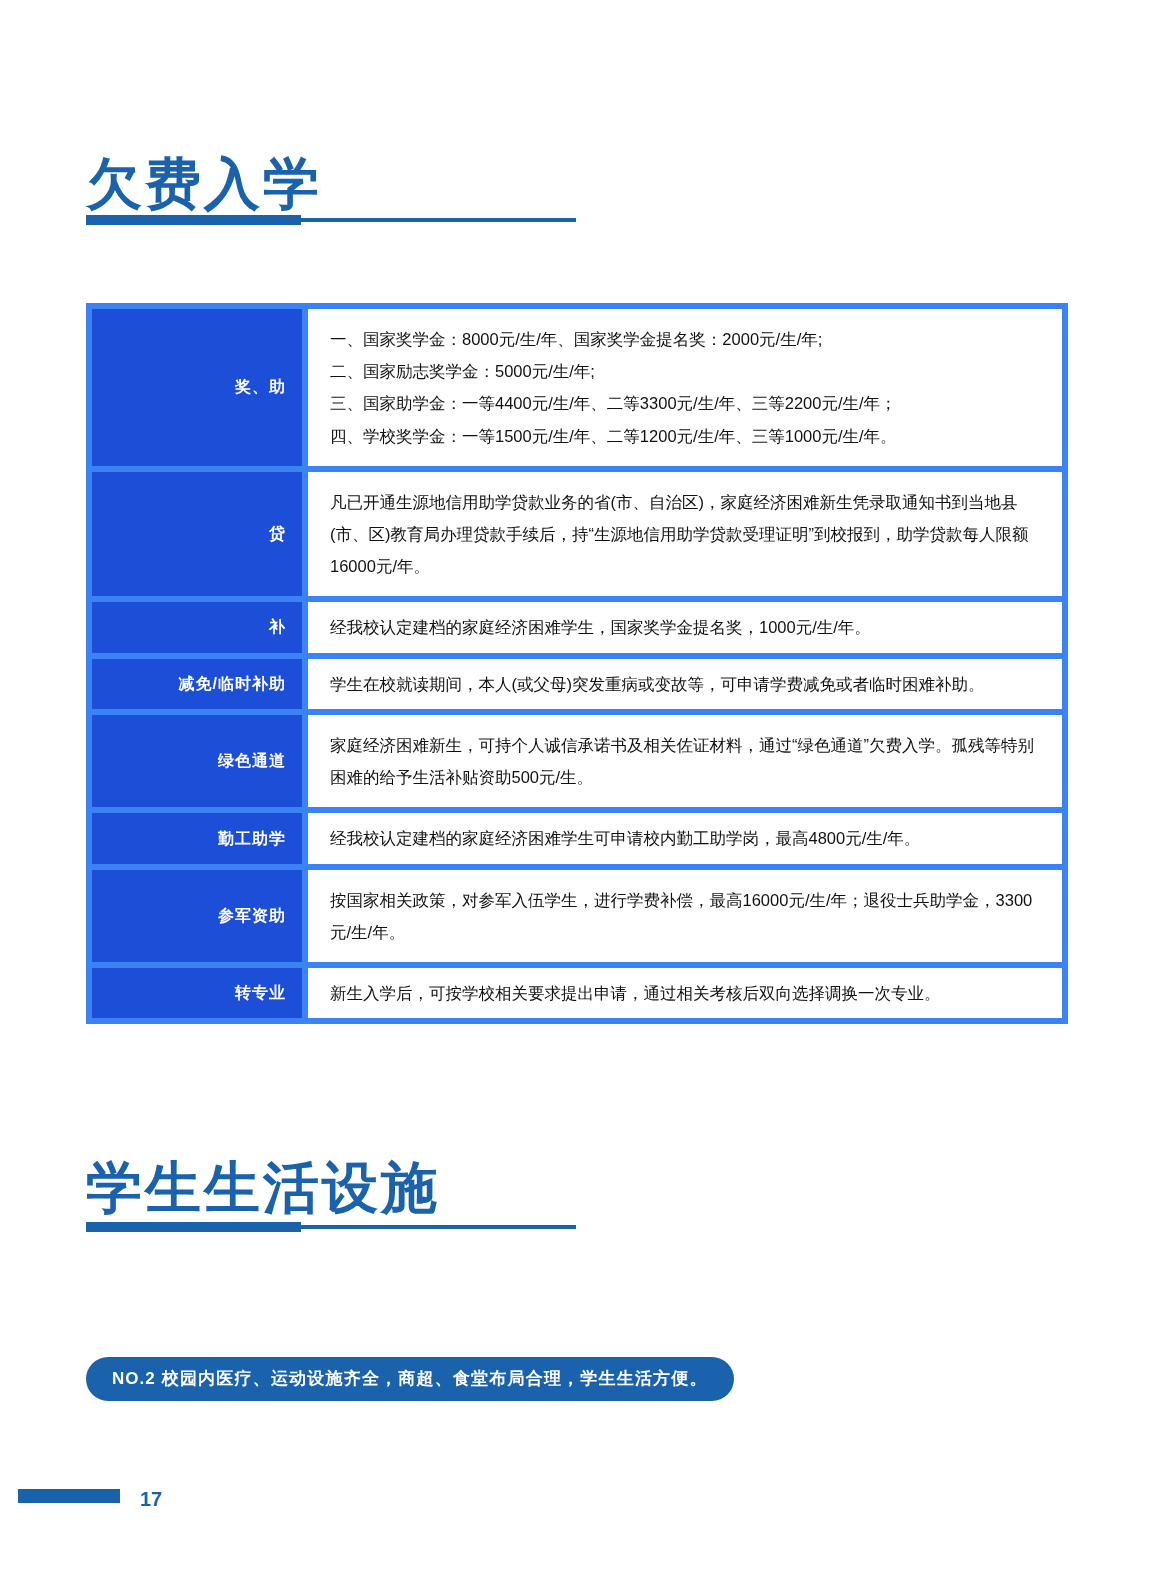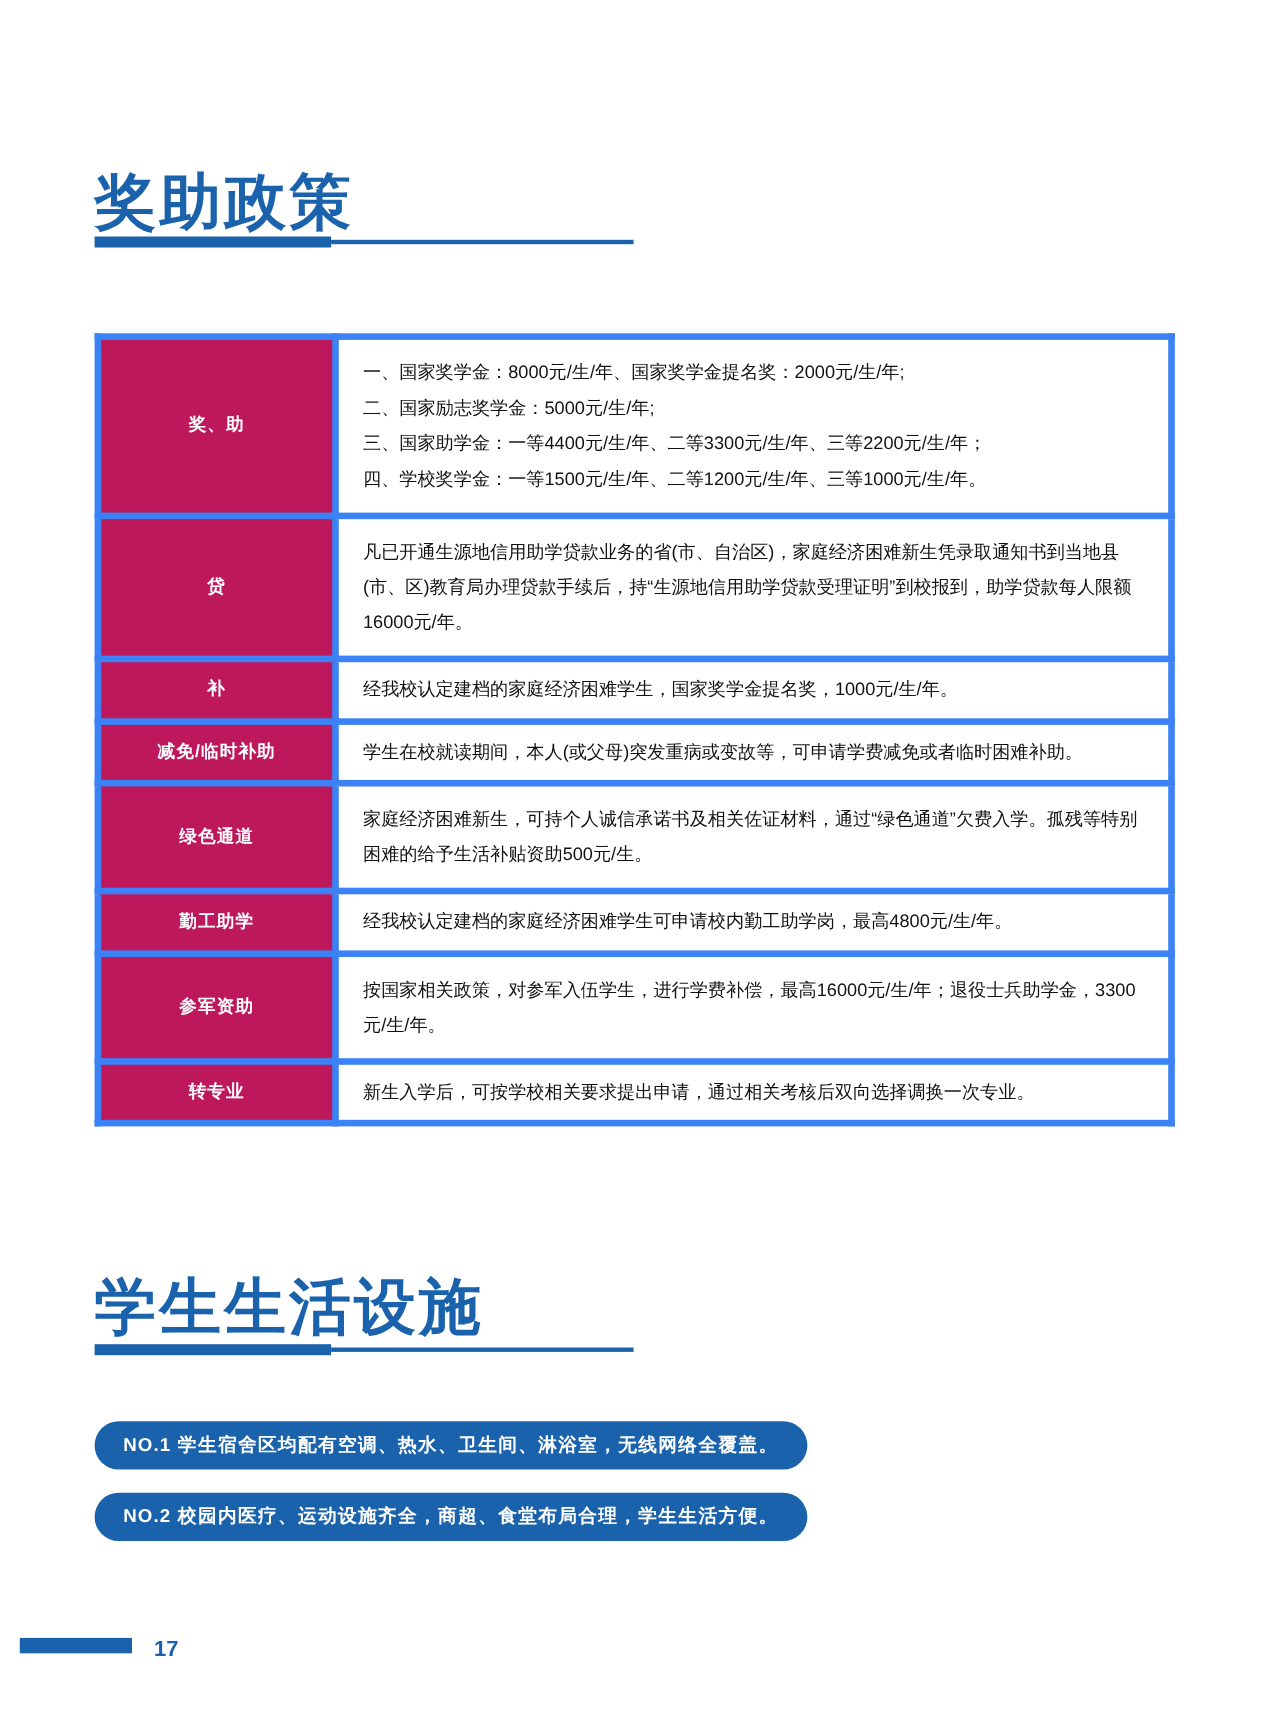--- a/index.html
+++ b/index.html
@@ -63,25 +63,25 @@
     border-collapse: collapse;
     table-layout: fixed;
     background: #ffffff;
   }
   .policy-table td {
     border: 6px solid #3b82f6;
     vertical-align: middle;
   }
   .policy-table td.label {
     width: 178px;
-    background: #be185d;
+    background: #1d4ed8;
     color: #ffffff;
     font-size: 16px;
     font-weight: bold;
-    text-align: center;
+    text-align: right;
     letter-spacing: 1px;
     padding: 10px 16px;
     line-height: 1.5;
   }
   .policy-table td.content {
     padding: 14px 18px 14px 22px;
     font-size: 16.5px;
     line-height: 1.95;
     color: #111111;
   }
@@ -135,21 +135,21 @@
     font-size: 20px;
     font-weight: bold;
     color: #1b62ad;
   }
 </style>
 </head>
 <body>
 
 <div class="page">
 
-  <h1 class="section-heading" style="left:86px; top:118px;">奖助政策</h1>
+  <h1 class="section-heading" style="left:86px; top:118px;">欠费入学</h1>
   <div class="rule-wrap" style="left:86px; top:215px; width:490px;">
     <div class="rule-thick"></div>
     <div class="rule-thin"></div>
   </div>
 
   <table class="policy-table">
     <tbody>
       <tr>
         <td class="label">奖、助</td>
         <td class="content">
@@ -203,23 +203,20 @@
       </tr>
     </tbody>
   </table>
 
   <h1 class="section-heading" style="left:86px; top:1122px;">学生生活设施</h1>
   <div class="rule-wrap" style="left:86px; top:1222px; width:490px;">
     <div class="rule-thick"></div>
     <div class="rule-thin"></div>
   </div>
 
-  <div class="pill" style="left:86px; top:1292px;">
-    <span class="no">NO.1</span><span>学生宿舍区均配有空调、热水、卫生间、淋浴室，无线网络全覆盖。</span>
-  </div>
 
   <div class="pill" style="left:86px; top:1357px;">
     <span class="no">NO.2</span><span>校园内医疗、运动设施齐全，商超、食堂布局合理，学生生活方便。</span>
   </div>
 
   <div class="footer-bar"></div>
   <div class="footer-page">17</div>
 
 </div>
 

